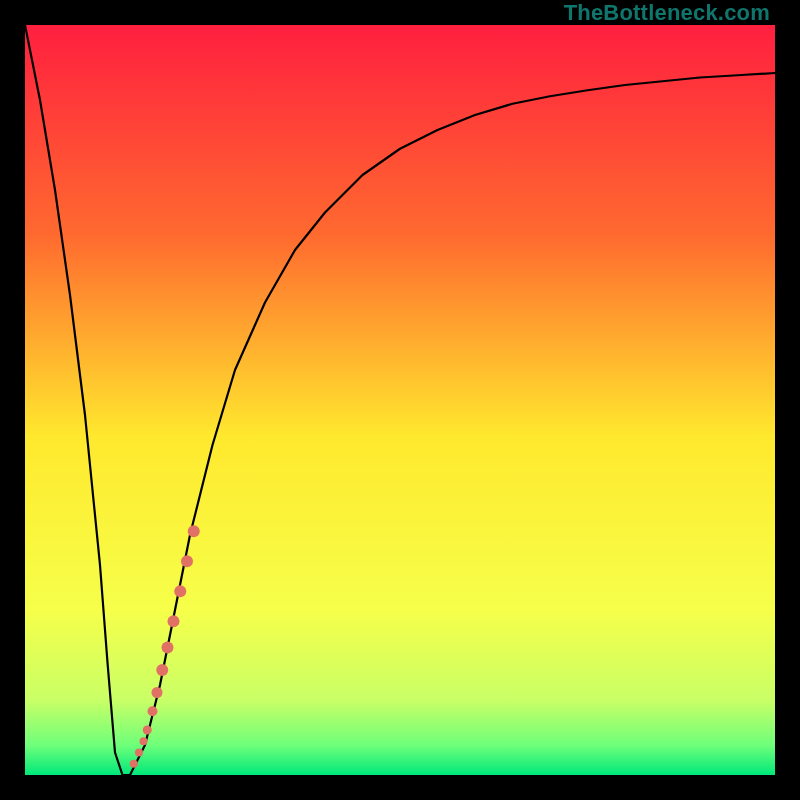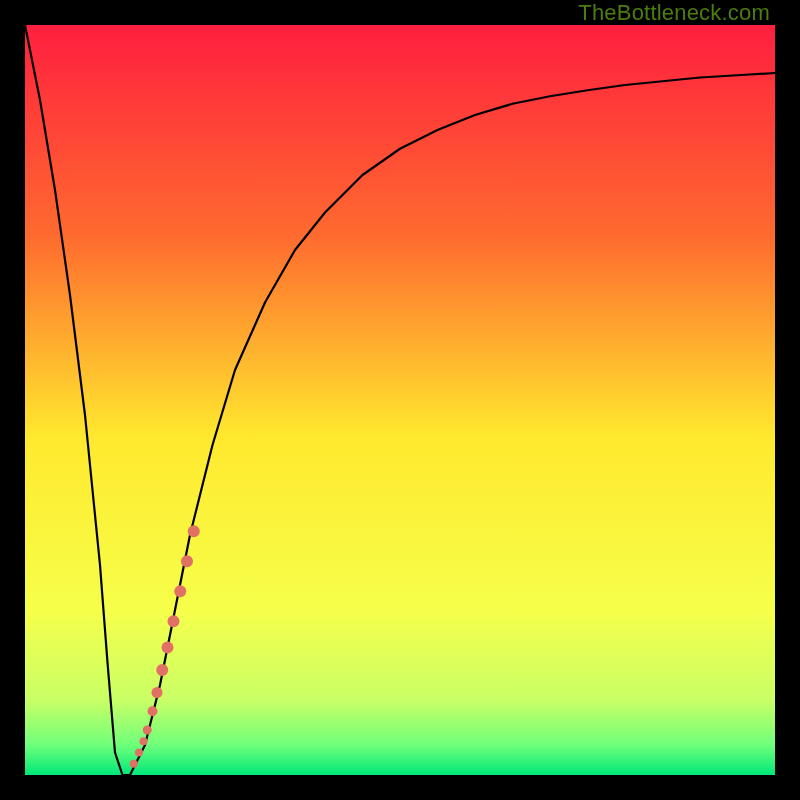--- a/index.html
+++ b/index.html
@@ -24,22 +24,22 @@
     left: 0;
     top: 0;
     width: 750px;
     height: 750px;
   }
   .watermark {
     position: absolute;
     top: 0;
     right: 30px;
     font-size: 22px;
-    font-weight: 400;
-    color: #4d7c0f;
+    font-weight: 700;
+    color: #0f766e;
     letter-spacing: 0.2px;
   }
 </style>
 </head>
 <body>
 
 <div class="frame">
   <svg class="plot" viewBox="0 0 750 750" preserveAspectRatio="none">
     <defs>
       <linearGradient id="bg-grad" x1="0" y1="0" x2="0" y2="1">

